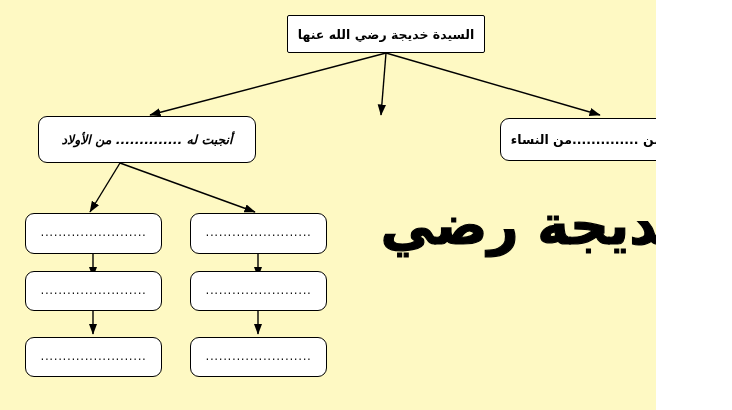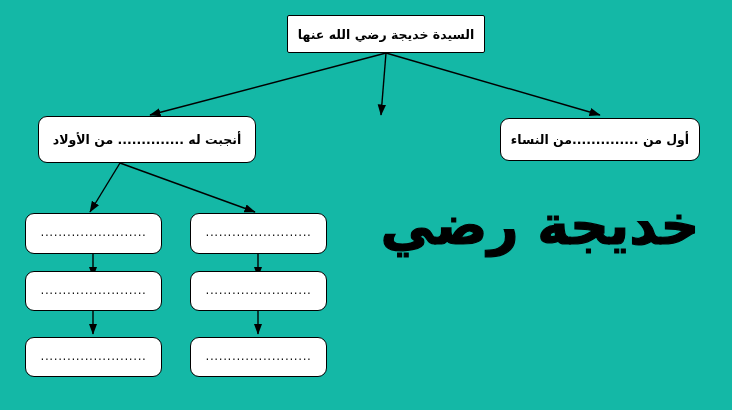--- a/index.html
+++ b/index.html
@@ -5,24 +5,24 @@
   html, body {
     margin: 0;
     padding: 0;
     background: #ffffff;
   }
   body {
     font-family: "DejaVu Sans", sans-serif;
   }
   #page {
     position: relative;
-    width: 732px;
+    width: 656px;
     height: 410px;
     overflow: hidden;
-    background: #14b8a6;
+    background: #fef9c3;
   }
   #edges {
     position: absolute;
     left: 0;
     top: 0;
     width: 732px;
     height: 410px;
     pointer-events: none;
   }
   .node {
@@ -99,21 +99,21 @@
     <line x1="93" y1="311" x2="93" y2="334" stroke="#000000" stroke-width="1.4" marker-end="url(#arrow)"></line>
 
     <line x1="258" y1="254" x2="258" y2="277" stroke="#000000" stroke-width="1.4" marker-end="url(#arrow)"></line>
     <line x1="258" y1="311" x2="258" y2="334" stroke="#000000" stroke-width="1.4" marker-end="url(#arrow)"></line>
   </svg>
 
   <div class="node sharp root" style="left:287px; top:15px; width:198px; height:38px;">
     <span>السيدة خديجة رضي الله عنها</span>
   </div>
 
-  <div class="node rounded mid" style="left:38px; top:116px; width:218px; height:47px;">
+  <div class="node rounded mid" style="left:38px; top:116px; width:218px; height:47px;font-style:italic;">
     <span>أنجبت له .............. من الأولاد</span>
   </div>
 
 
   <div class="node rounded mid" style="left:500px; top:118px; width:200px; height:43px;">
     <span>أول من ..............من النساء</span>
   </div>
 
   <div class="node rounded blank" style="left:25px; top:213px; width:137px; height:41px;">
     <span>........................</span>

